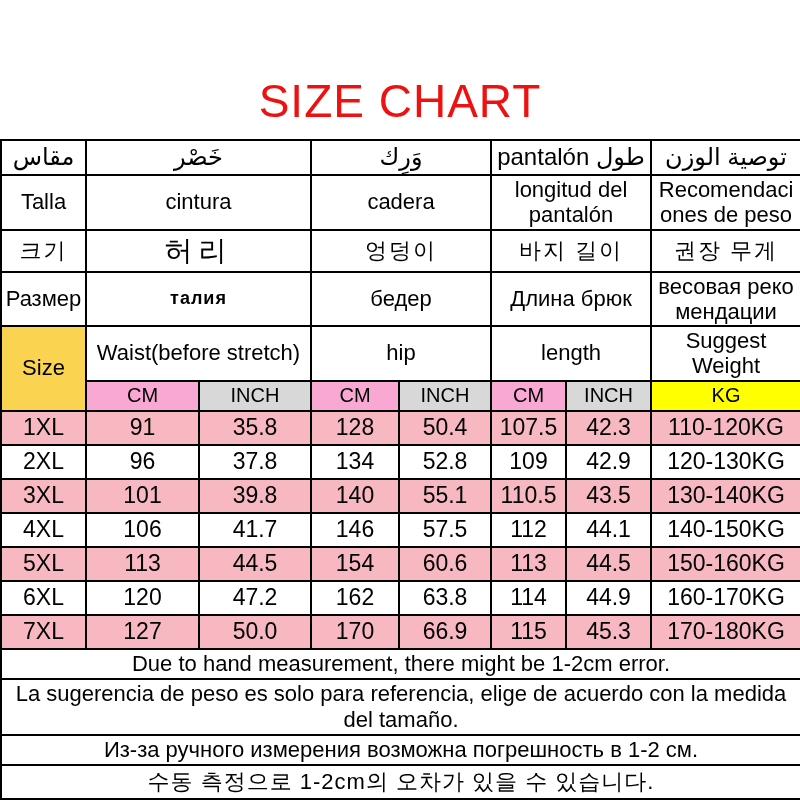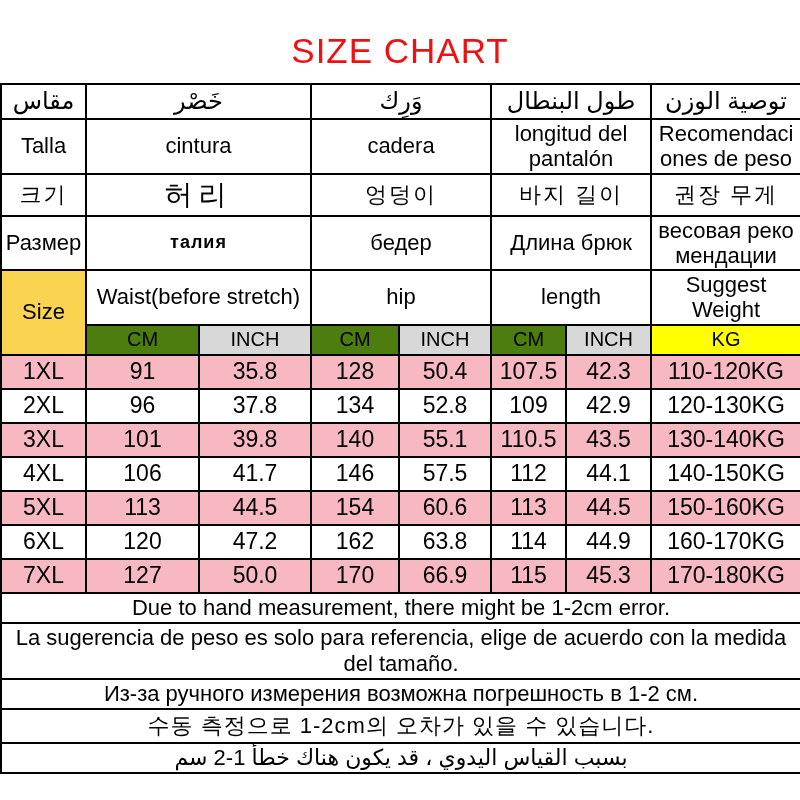--- a/index.html
+++ b/index.html
@@ -2,23 +2,23 @@
 <html><head>
 <meta charset="utf-8">
 <style>
   html,body { margin:0; padding:0; background:#ffffff; }
   body {
     width:800px; height:800px; overflow:hidden;
     font-family:"Liberation Sans","DejaVu Sans",sans-serif;
     color:#000;
   }
   .title {
-    margin-top:32px; margin-bottom:12px;
+    margin-top:76px; margin-bottom:12px;
     text-align:center;
-    font-size:35px; line-height:1.1;
+    font-size:46px; line-height:1.1;
     color:#ee1111;
     letter-spacing:1px;
   }
   table.size-chart {
     border-collapse:collapse;
     width:800px;
     table-layout:fixed;
   }
   table.size-chart td {
     border:2px solid #000;
@@ -46,21 +46,21 @@
   tr.row-units td { font-size:20px; }
   tr.data    { height:34px;margin-left:12px; }
   tr.data td { font-size:23px; }
   tr.note    { height:27px;margin-top:29px; }
   tr.note td { padding:1px 4px; }
 
   td.size-head {
     background:#fad350;
     font-size:26px;
   }
-  td.cm   { background:#4d7c0f; }
+  td.cm   { background:#f9a8d4; }
   td.inch { background:#d8d8d8; }
   td.kg   { background:#ffff00; }
 
   tr.pink td { background:#f7b8c1; }
   tr.white td { background:#ffffff; }
 
   td.brk { word-break:break-all; line-height:1.15; }
   .sw-wrap { max-width:100px; margin:0 auto; line-height:1.15; }
   .lp-wrap { line-height:1.15; }
 
@@ -85,21 +85,21 @@
       <col class="c5">
       <col class="c6">
       <col class="c7">
   </colgroup>
 
   <tbody>
       <tr class="row-ar">
     <td dir="rtl">مقاس</td>
     <td dir="rtl" colspan="2">خَصْر</td>
     <td dir="rtl" colspan="2">وَرِك</td>
-    <td dir="rtl" colspan="2">طول البنطال</td>
+    <td dir="rtl" colspan="2">طول pantalón</td>
     <td dir="rtl">توصية الوزن</td>
   </tr>
 
   <tr class="row-es">
     <td>Talla</td>
     <td colspan="2">cintura</td>
     <td colspan="2">cadera</td>
     <td colspan="2">
           <div class="lp-wrap">longitud del pantalón</div>
         </td>

